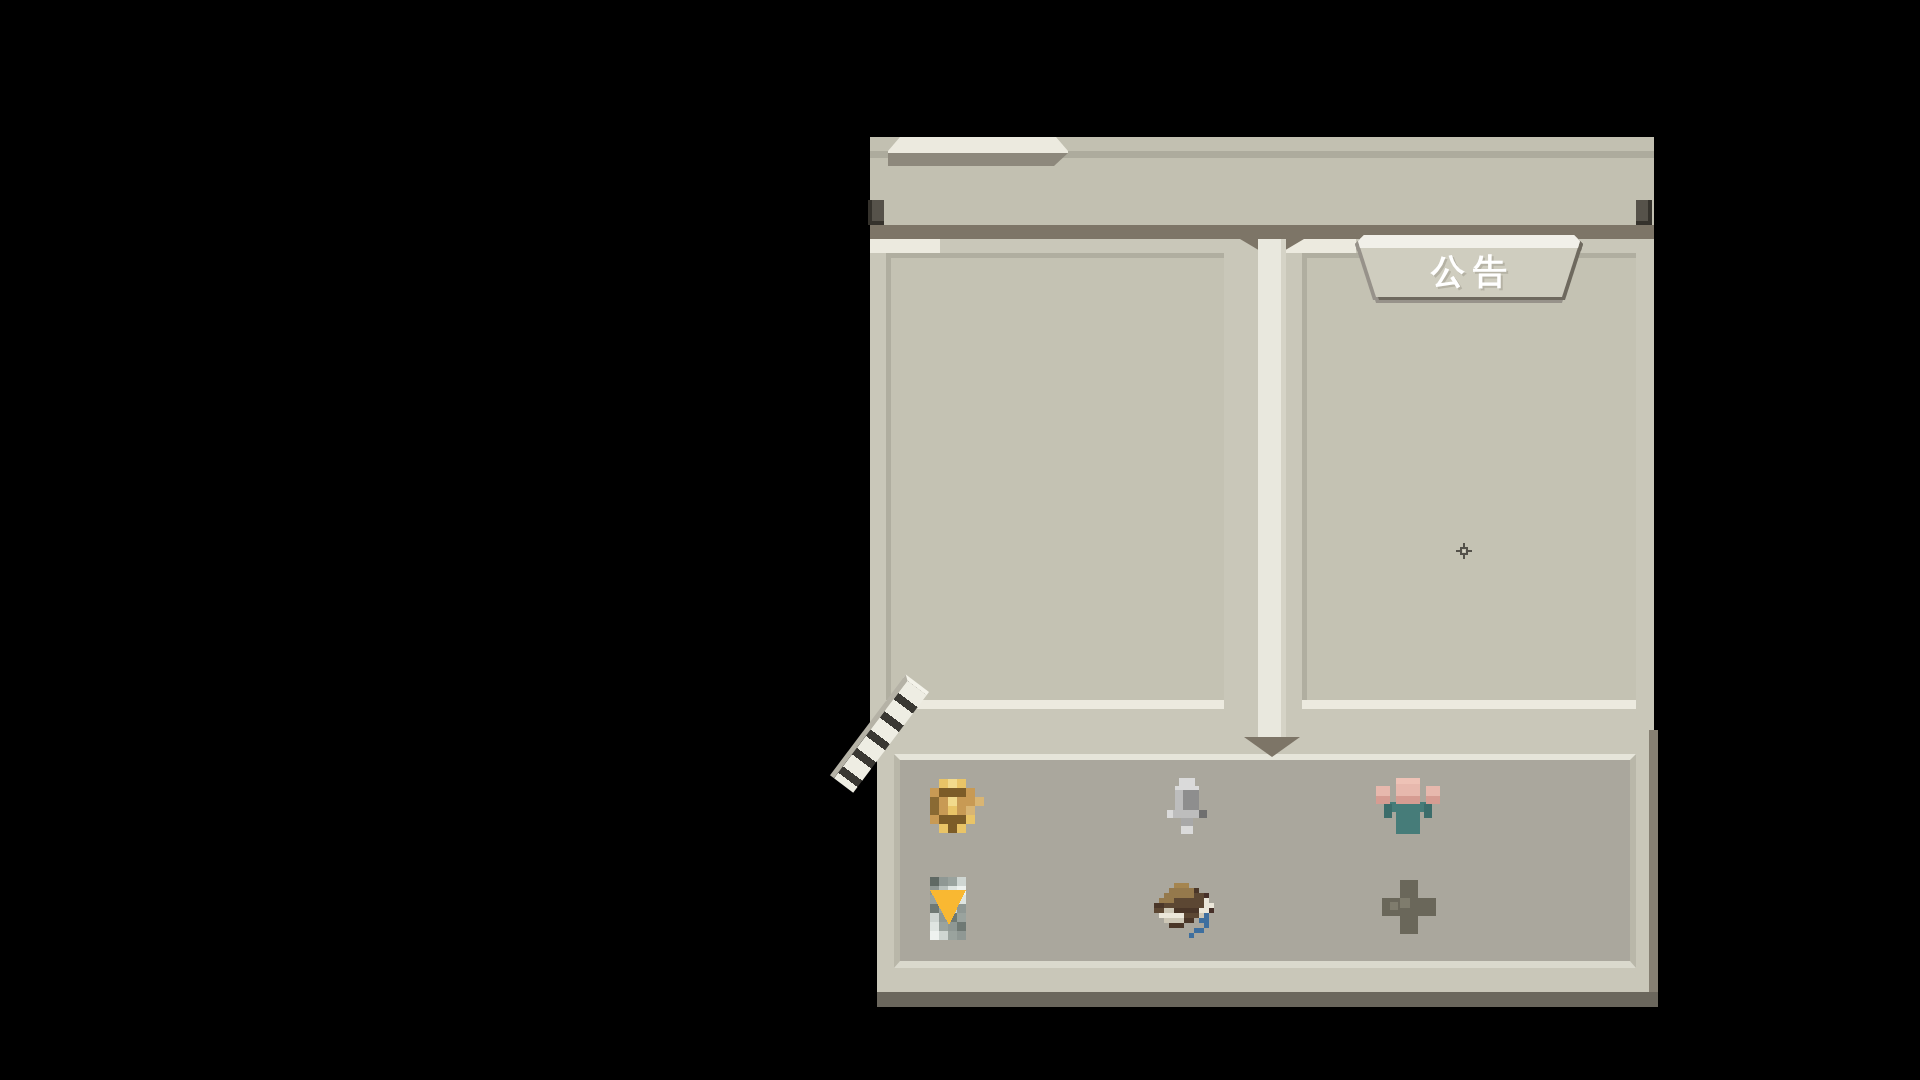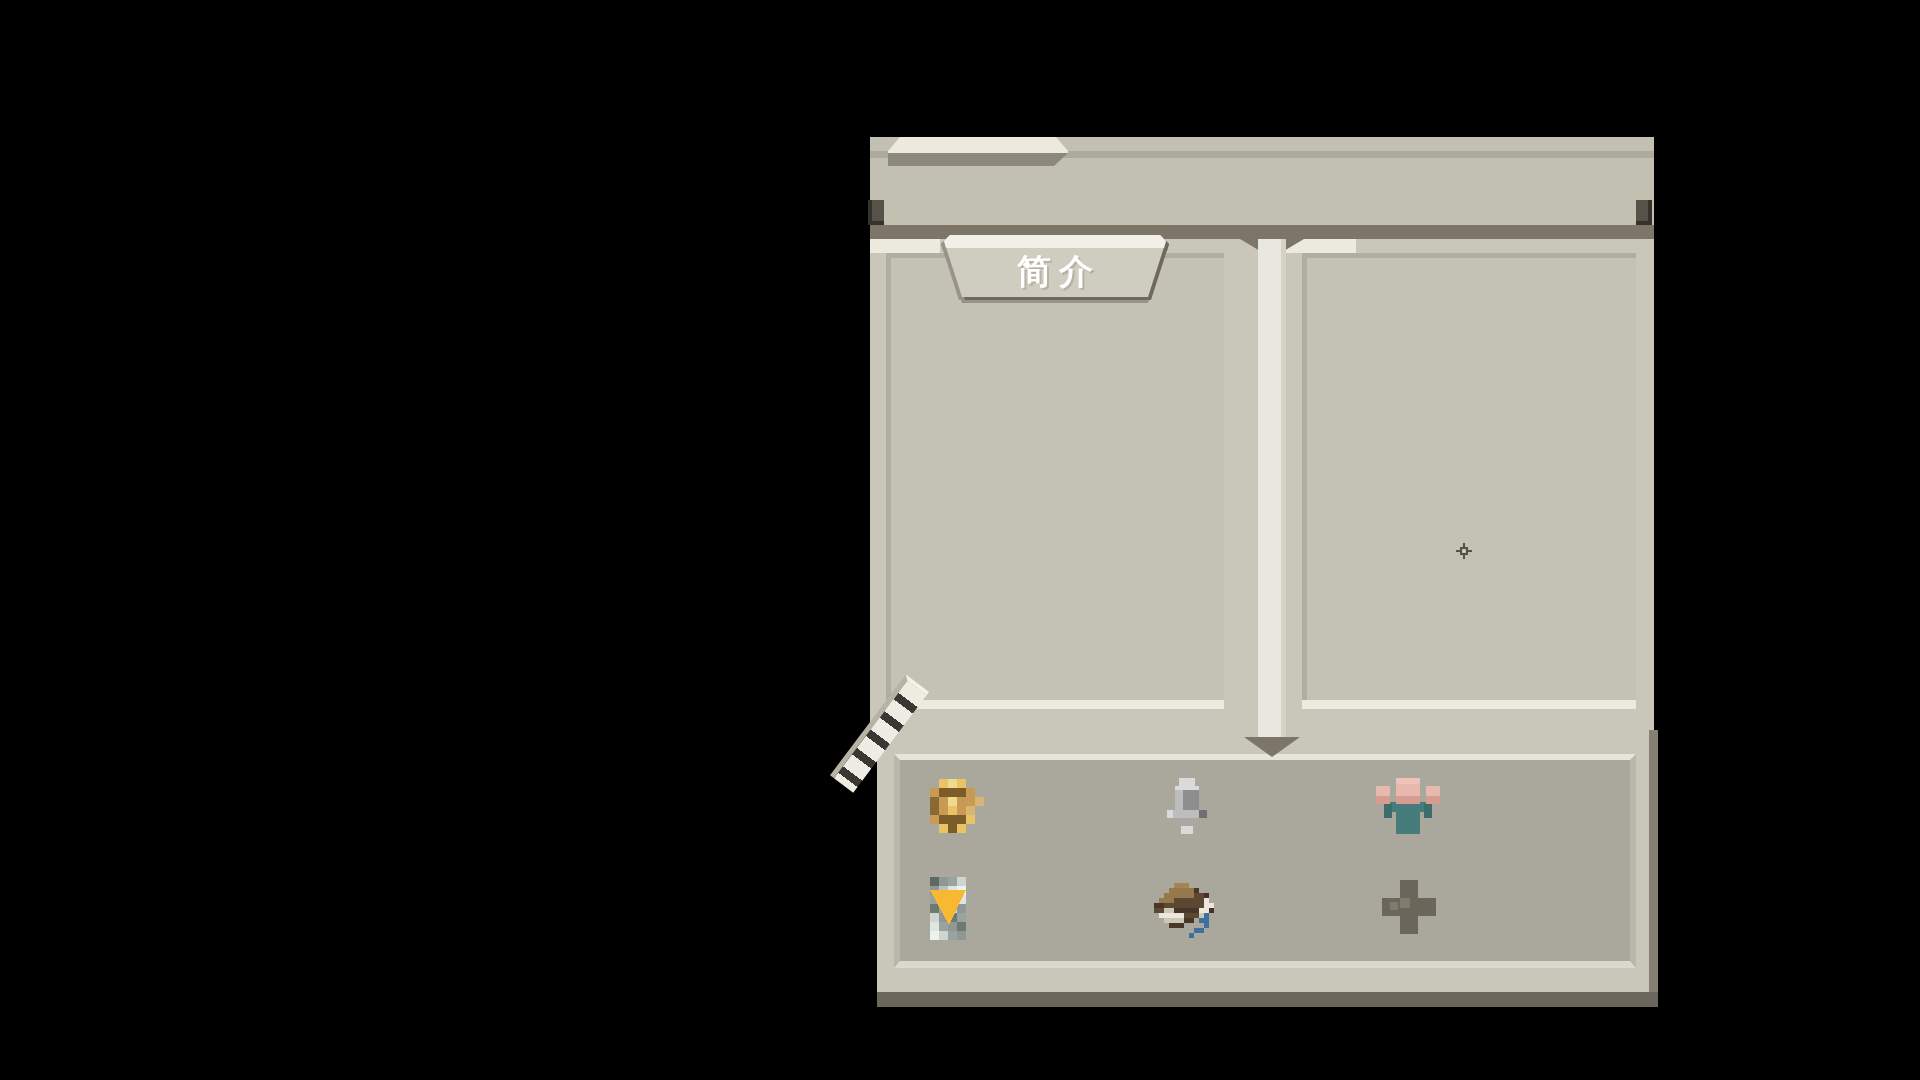--- a/index.html
+++ b/index.html
@@ -102,24 +102,24 @@
     <div class="panels-bg"></div>
     <div class="corner-strip left"></div>
     <div class="corner-strip right"></div>
     <div class="inner left"></div>
     <div class="inner right"></div>
     <div class="inner-glow left"></div>
     <div class="inner-glow right"></div>
     <div class="divider"></div>
     <div class="divider-v"></div>
 
-    <div class="tab intro">
+    <div class="tab announce">
       <div class="shape"></div>
       <div class="topband"></div>
-      <div class="lbl">简介</div>
+      <div class="lbl">公告</div>
     </div>
 
     <div class="sparkle">
       <svg width="16" height="16" shape-rendering="crispEdges">
         <rect x="7" y="0" width="2" height="5" fill="#54514a"></rect>
         <rect x="7" y="11" width="2" height="5" fill="#54514a"></rect>
         <rect x="0" y="7" width="5" height="2" fill="#54514a"></rect>
         <rect x="11" y="7" width="5" height="2" fill="#54514a"></rect>
         <rect x="5" y="5" width="6" height="6" fill="none" stroke="#54514a" stroke-width="2"></rect>
         <rect x="7" y="7" width="2" height="2" fill="#d8d6c8"></rect>

